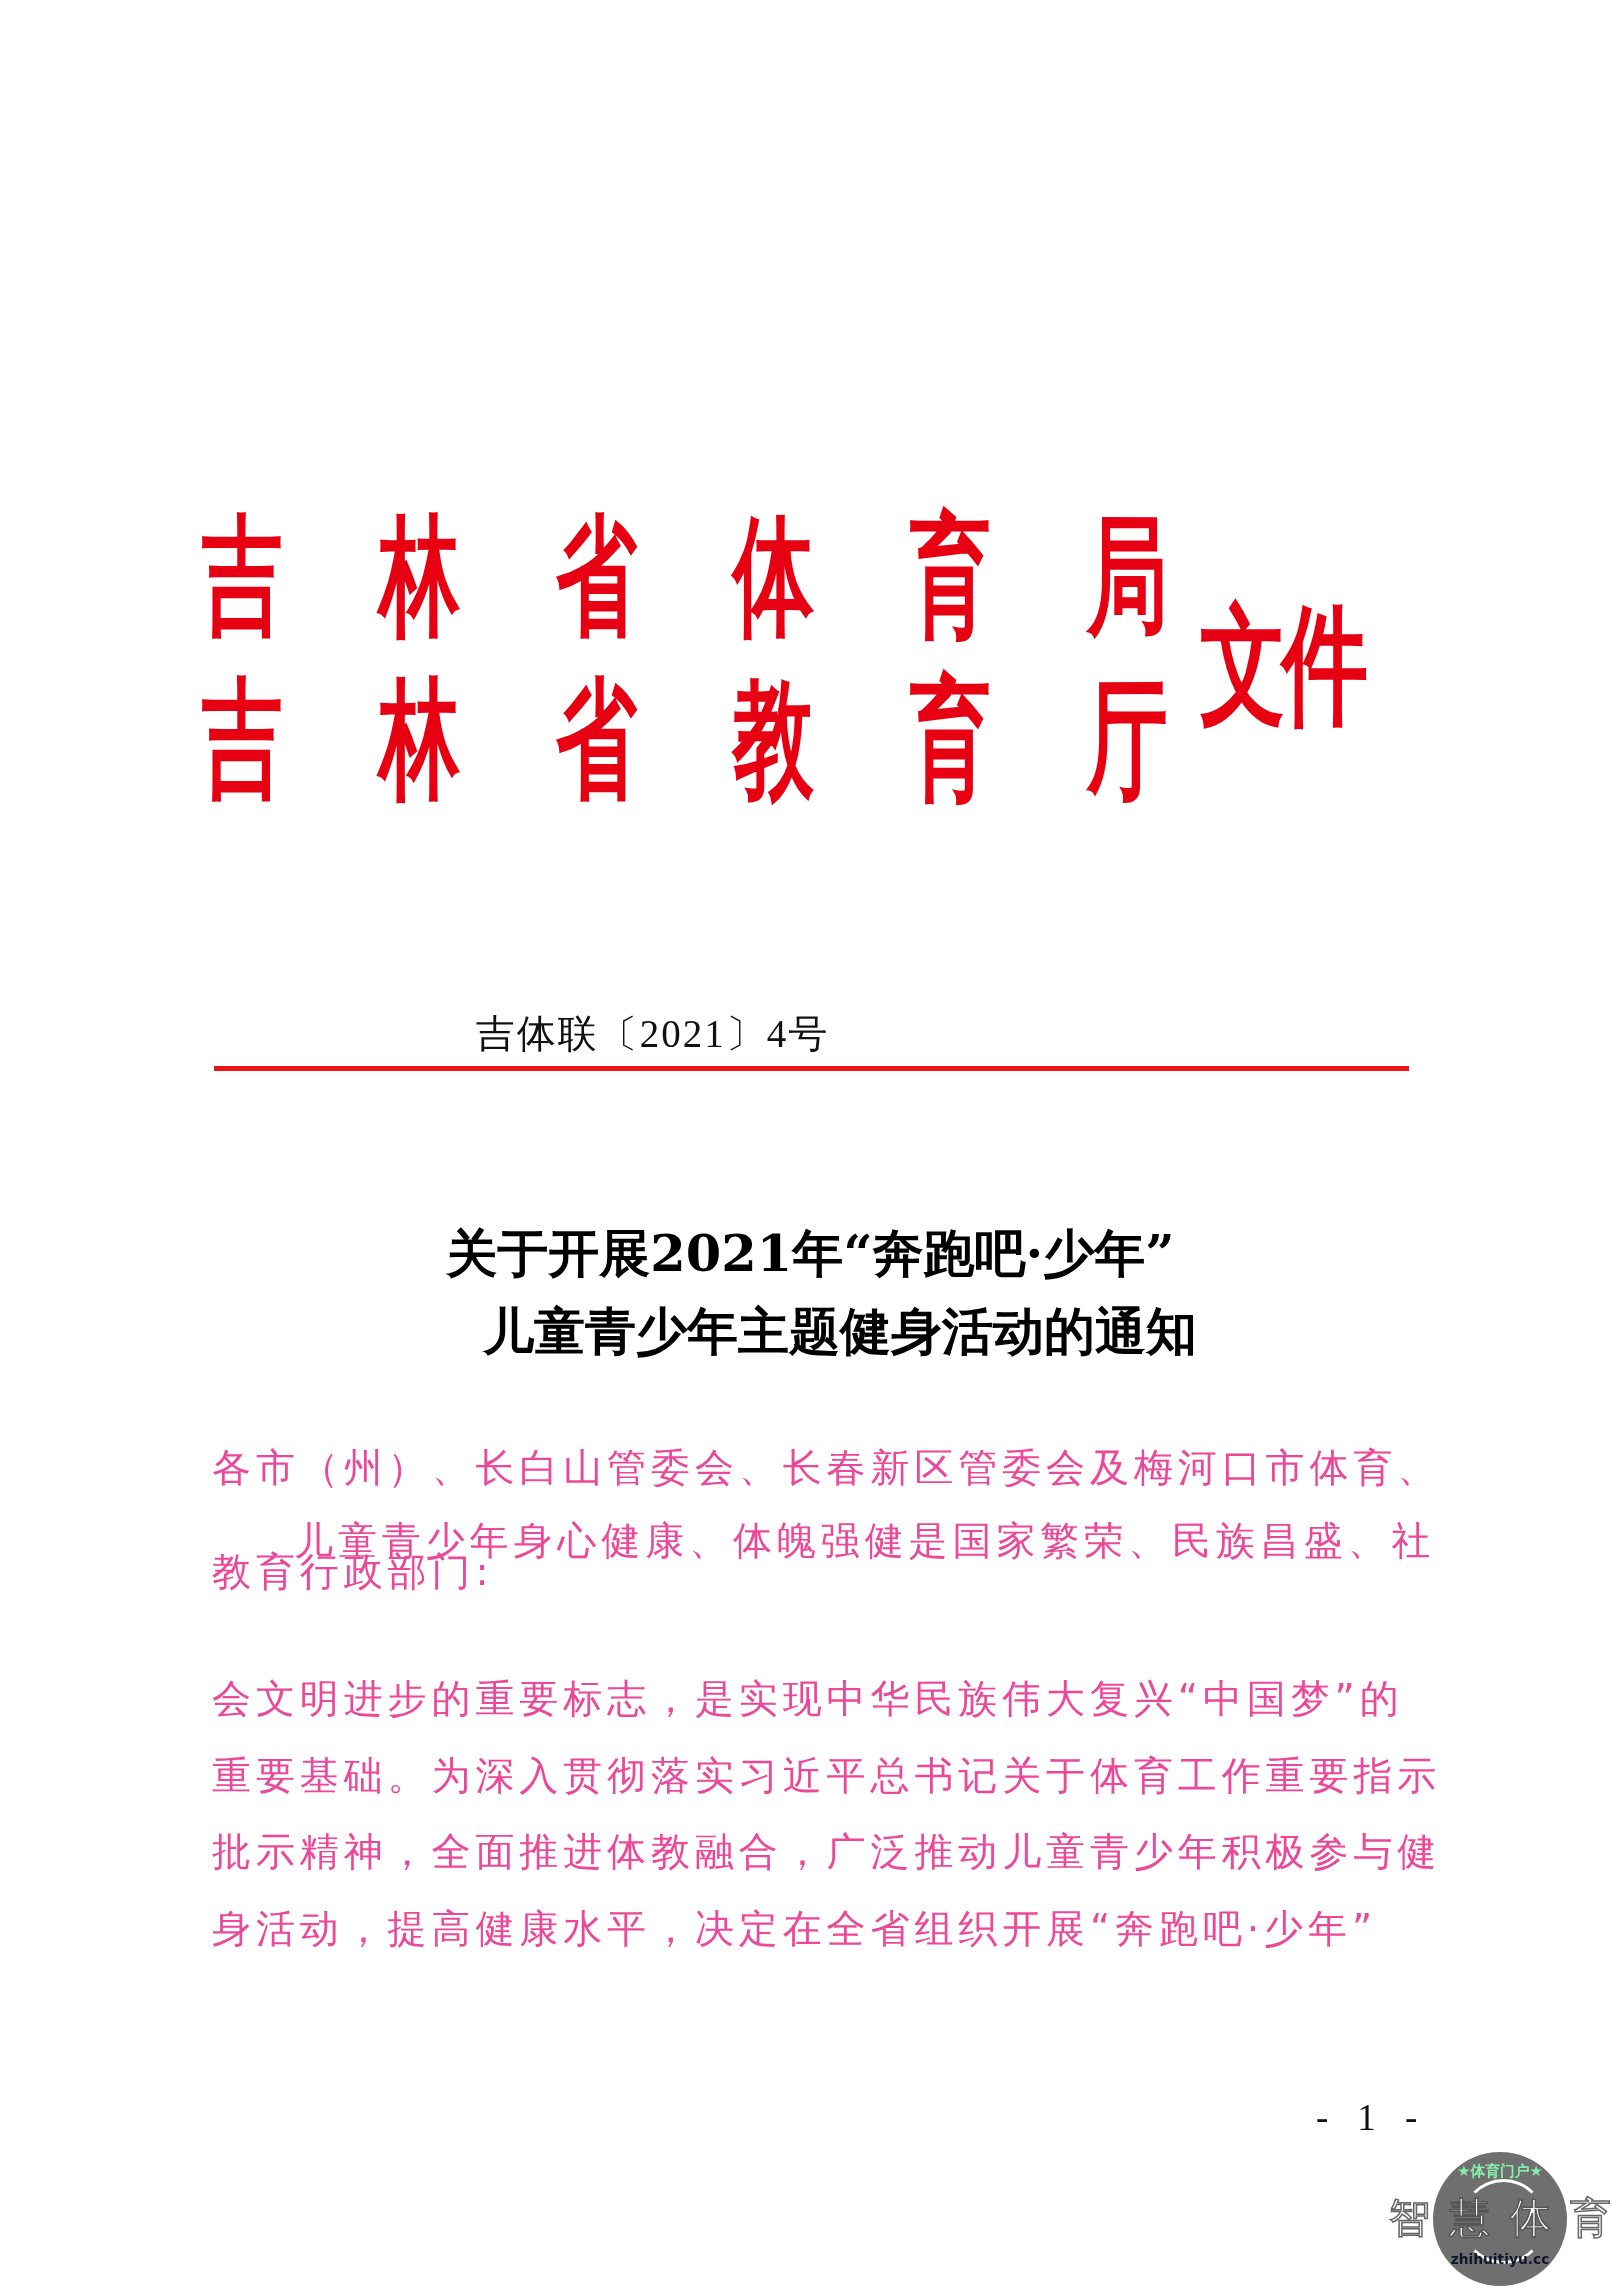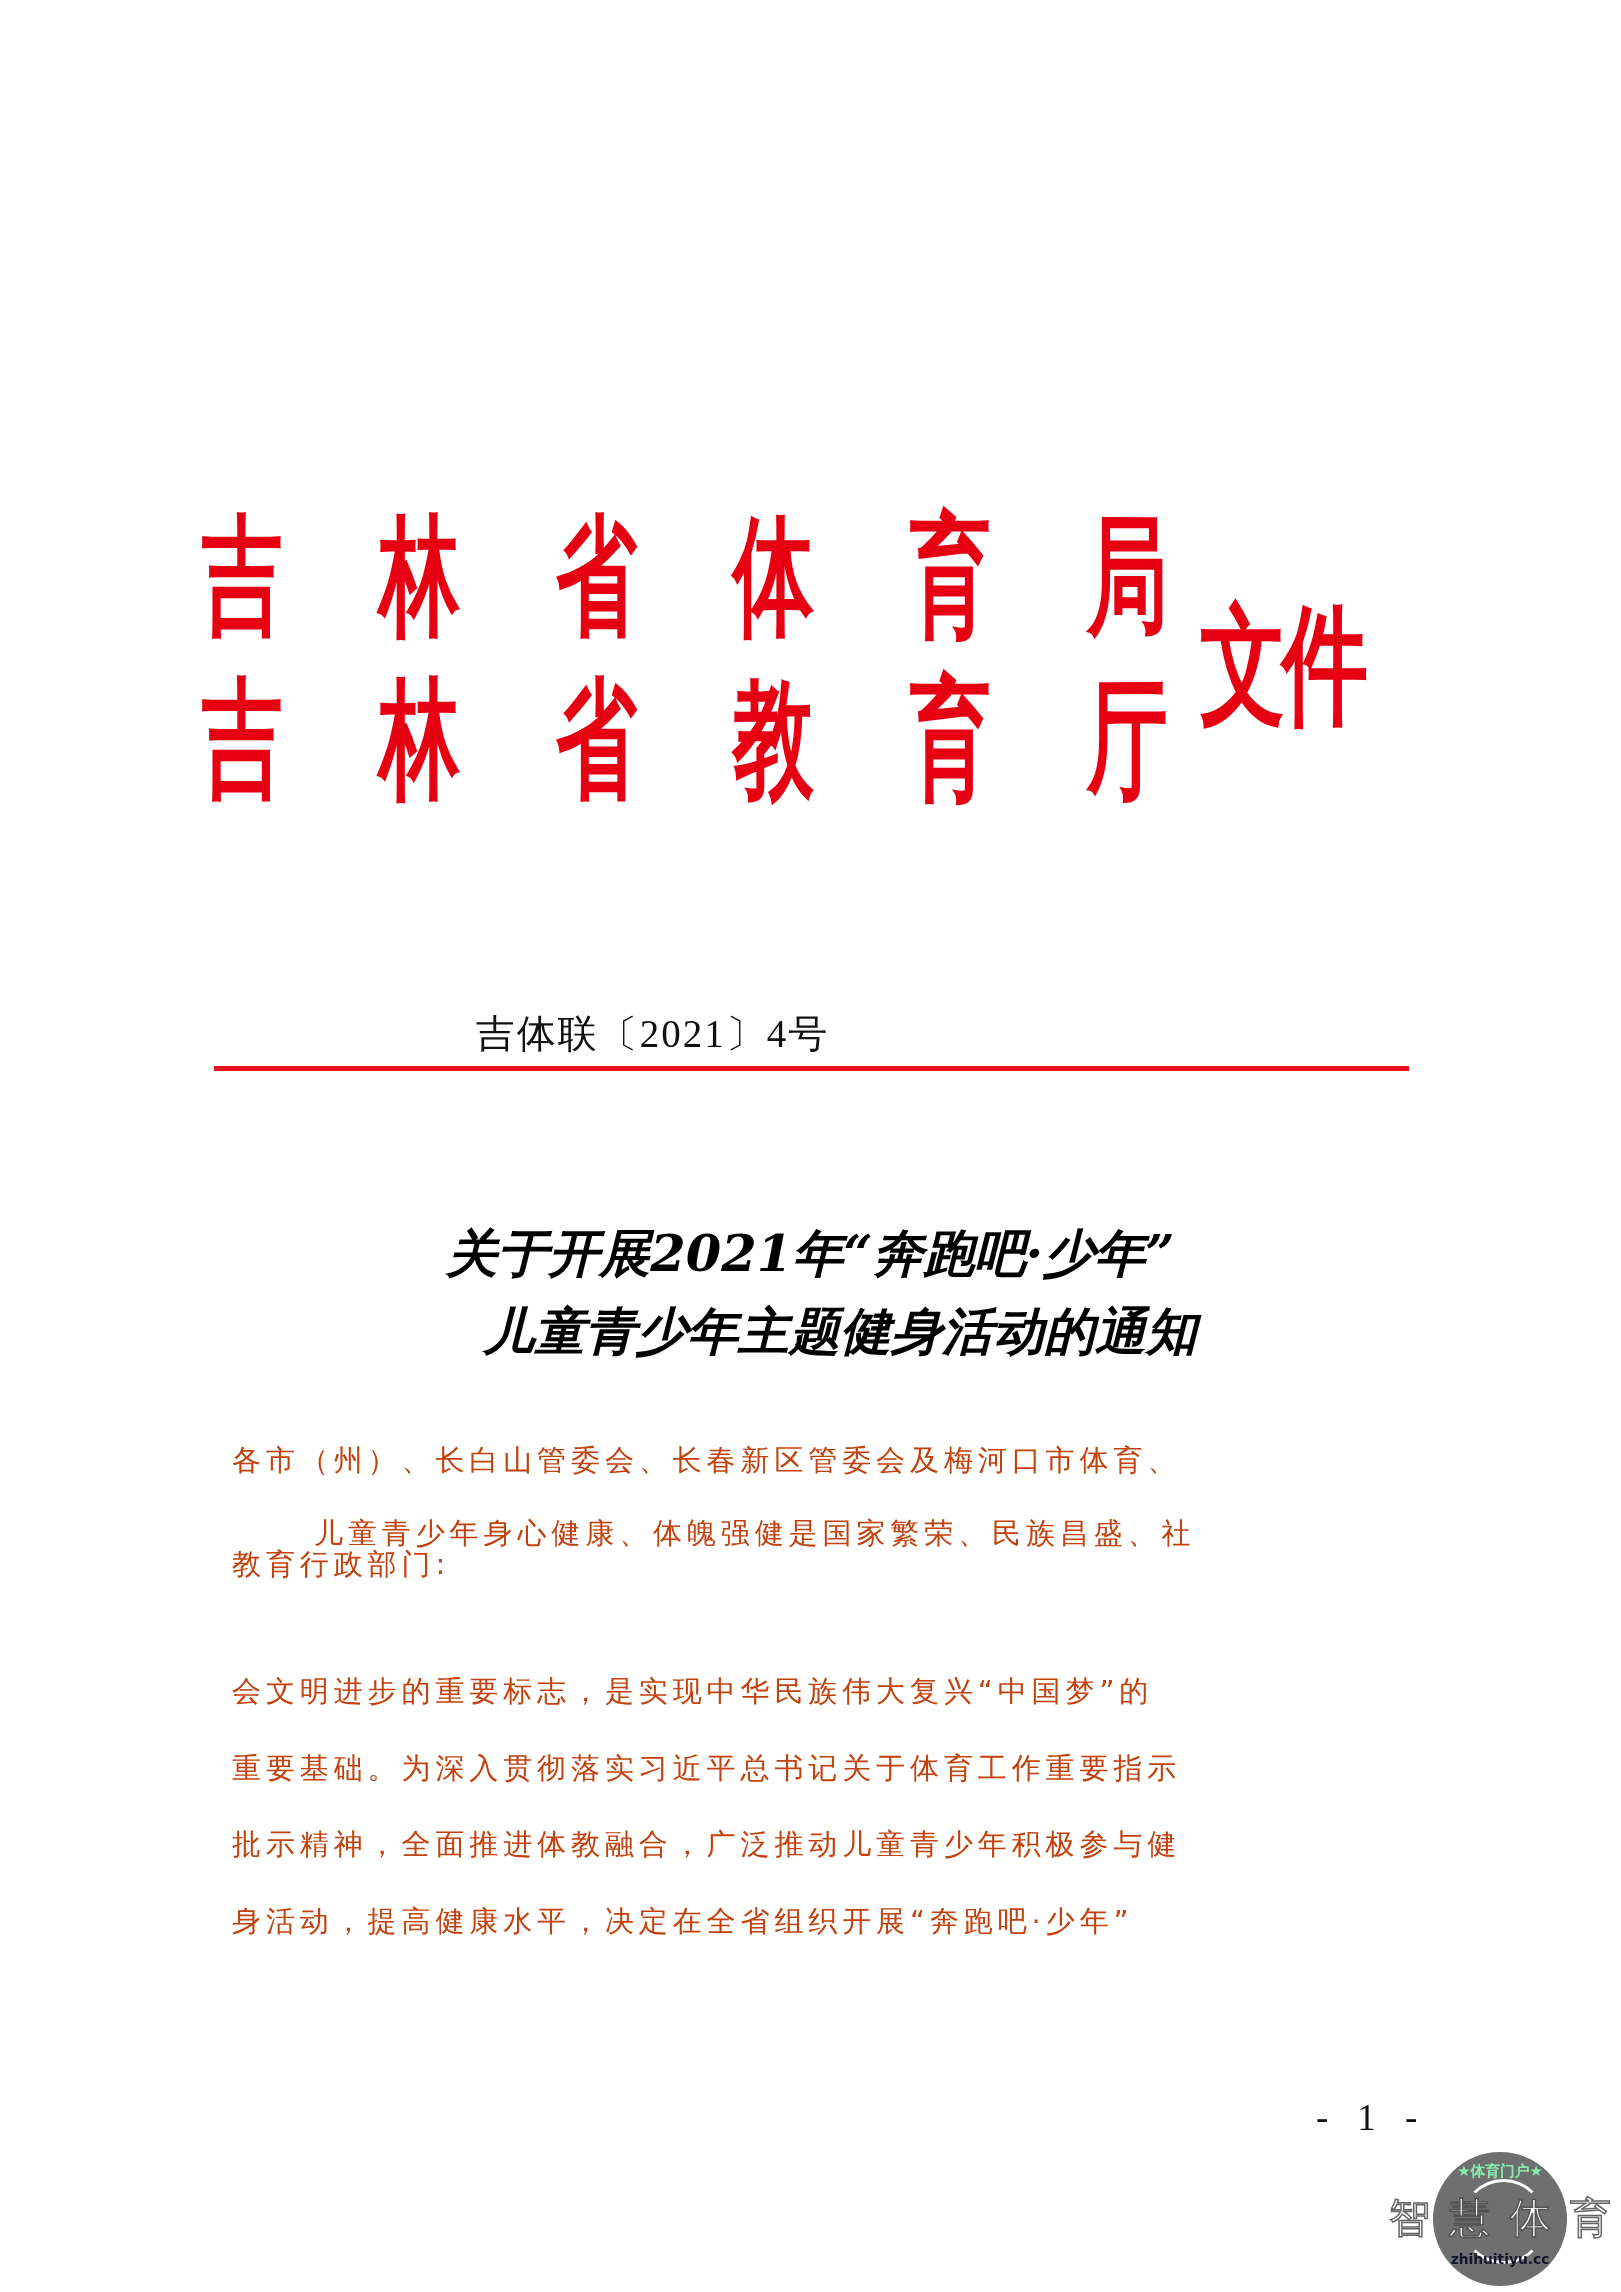--- a/index.html
+++ b/index.html
@@ -29,29 +29,29 @@
     font-family: "Liberation Serif", "DejaVu Serif", serif; font-size: 39px; color: #111;
     letter-spacing: 2px;
   }
   .red-rule {
     position: absolute; left: 214px; top: 1066px; width: 1195px; height: 4.9px; background: #e8141a;
   }
 
   .title {
     position: absolute; left: 0; width: 1621px; text-align: center;
     font-family: "DejaVu Serif", "Liberation Serif", serif; font-weight: bold;
-    font-size: 51px; color: #000; white-space: nowrap; font-style: italic;
+    font-size: 51px; color: #000; white-space: nowrap;
   }
   .title-1 { top: 1220px; }
   .title-2 { top: 1298px; left: 29.6px; }
 
   .body-line {
     position: absolute; left: 212px; width: 1221px;
     font-family: "DejaVu Sans", "Liberation Sans", sans-serif;
-    font-size: 29px; color: #c2410c; white-space: nowrap; letter-spacing: 4.9px; margin-left: 20px;
+    font-size: 39px; color: #ec4899; white-space: nowrap; letter-spacing: 4.9px;
   }
   .indent { left: 294px; }
 
   .page-num {
     position: absolute; left: 1316px; top: 2096px;
     font-family: "Liberation Serif", "DejaVu Serif", serif; font-size: 37px; color: #111;
     letter-spacing: 9.9px;
   }
 
   .watermark { position: absolute; left: 1379px; top: 2147px; width: 242px; height: 145px; }

